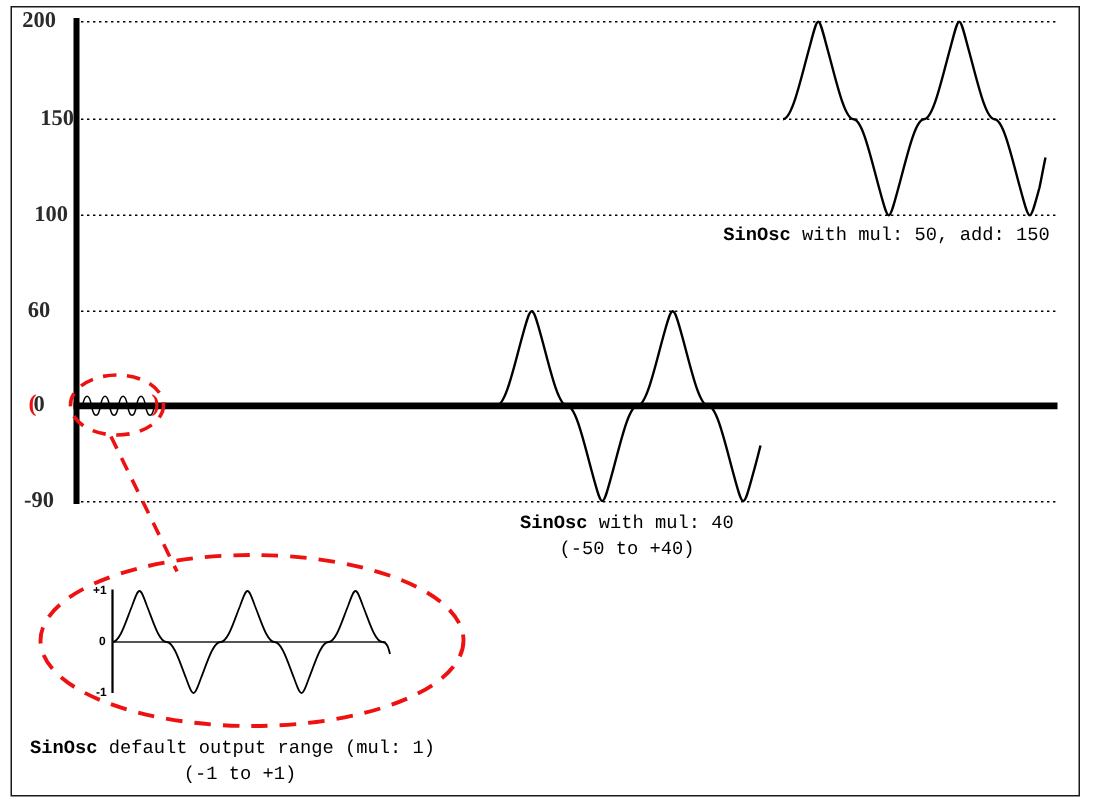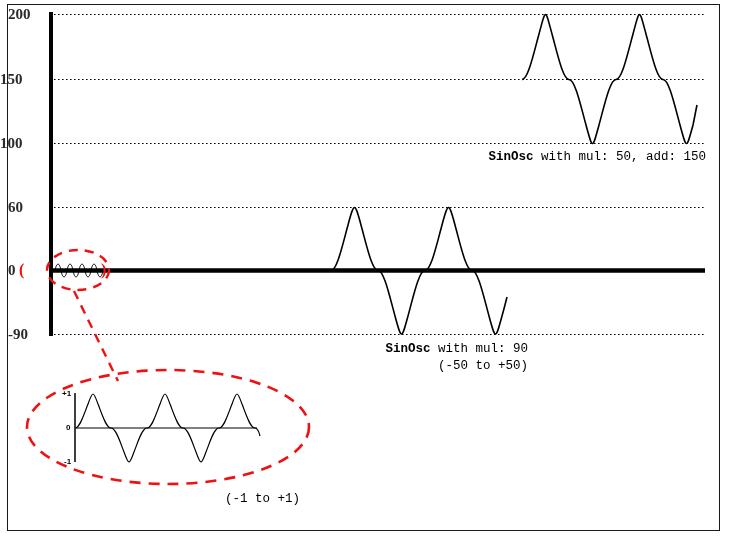--- a/index.html
+++ b/index.html
@@ -33,32 +33,32 @@
     top: 0;
     width: 729px;
     height: 540px;
   }
   .axis-tick-label {
     position: absolute;
     font-family: "Liberation Serif", "DejaVu Serif", serif;
     font-size: 15px;
     font-weight: bold;
     color: #2b2b2b;
-    text-align: left;
+    text-align: center;
     white-space: nowrap;
     line-height: 1;
   }
   .caption {
     position: absolute;
     font-family: "Liberation Mono", "DejaVu Sans Mono", monospace;
     font-size: 12.5px;
     color: #000000;
     white-space: nowrap;
     line-height: 1.35;
-    text-align: right;
+    text-align: center;
   }
   .caption b {
     font-weight: bold;
   }
   .inset-tick {
     position: absolute;
     font-family: "Liberation Sans", "DejaVu Sans", sans-serif;
     font-size: 8px;
     font-weight: bold;
     color: #000000;
@@ -169,43 +169,46 @@
              C 202.3,462 203.5,459 206,452
              C 210,442 214,428 219,428
              C 224,428 228,414 232,404
              C 234.5,397 235.7,394 237,394
              C 238.3,394 239.5,397 242,404
              C 246,414 250,428 255,428
              C 258,428 259,432 260,436"></path>
   </svg>
 
   <div class="axis-tick-label" style="left:8px; top:7px; width:36px;">200</div>
-  <div class="axis-tick-label" style="left:0; top:72px; width:36px;">150</div>
-  <div class="axis-tick-label" style="left:0; top:136px; width:36px;">100</div>
+  <div class="axis-tick-label" style="left:20px; top:72px; width:36px;">150</div>
+  <div class="axis-tick-label" style="left:16px; top:136px; width:36px;">100</div>
   <div class="axis-tick-label" style="left:8px; top:200px; width:36px;">60</div>
   <div class="axis-tick-label" style="left:8px; top:263px; width:36px;">0</div>
   <div class="axis-tick-label" style="left:8px; top:327px; width:36px;">-90</div>
 
   <div class="paren" style="left:19px; top:262px;">(</div>
   <div class="paren" style="left:101px; top:262px;">)</div>
 
   <div class="caption" style="left:476px; top:149px; width:230px;">
     <div>
       <b>SinOsc</b><span> with mul: 50, add: 150</span>
     </div>
   </div>
 
   <div class="caption" style="left:308px; top:341px; width:220px;">
     <div>
-      <b>SinOsc</b><span> with mul: 90</span>
+      <b>SinOsc</b><span> with mul: 40</span>
     </div>
-    <div>(-50 to +50)</div>
+    <div>(-50 to +40)</div>
   </div>
 
   <div class="caption" style="left:20px; top:491px; width:300px; text-align:left;">
-    <div style="text-align:right; width:280px;">(-1 to +1)</div>
+    <div>
+      <b>SinOsc</b><span> default output range (mul: 1)</span>
+    </div>
+    <div style="text-align:center; width:280px;">(-1 to +1)</div>
   </div>
 
   <div class="inset-tick" style="left:62px; top:390px;">+1</div>
   <div class="inset-tick" style="left:66px; top:424px;">0</div>
   <div class="inset-tick" style="left:64px; top:458px;">-1</div>
 
 </div>
 
 </body></html>

